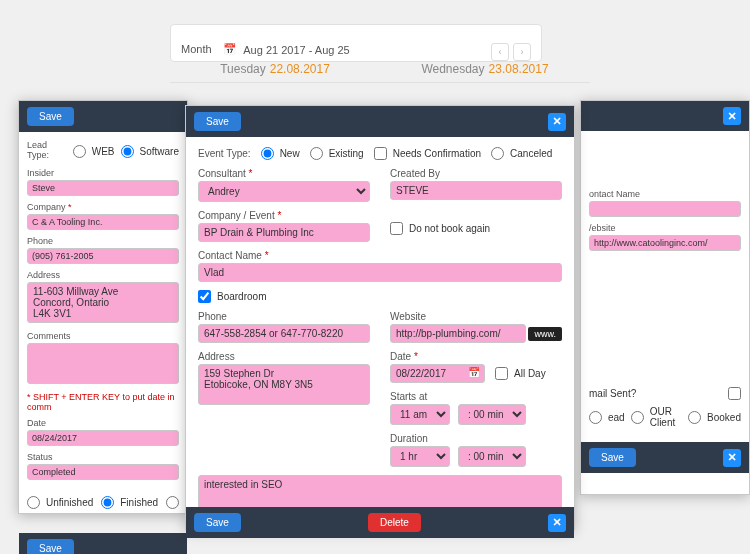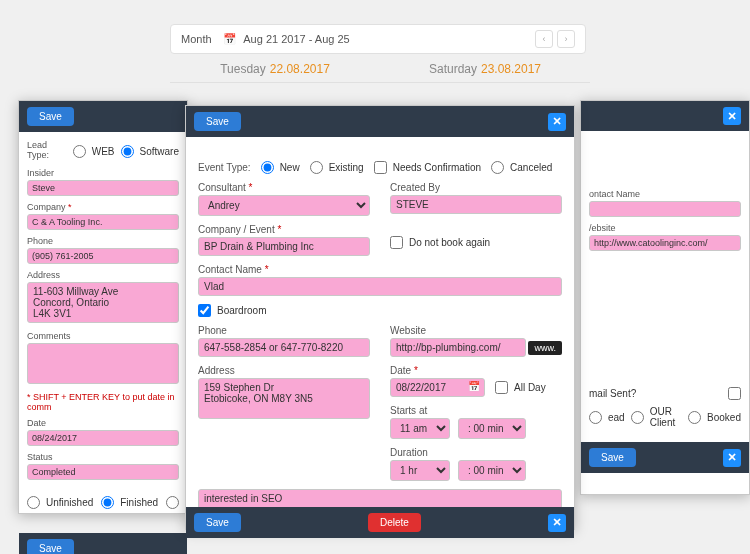--- a/index.html
+++ b/index.html
@@ -1,33 +1,33 @@
 <!DOCTYPE html>
 <html><head>
 <meta charset="utf-8">
 <style>
 *{box-sizing:border-box;margin:0;padding:0;font-family:Arial,sans-serif;}
 body{background:#f0f0f0;width:750px;height:554px;overflow:hidden;position:relative;font-size:10px;color:#333;}
-.calendar-bar{position:absolute;top:24px;left:170px;width:416px;height:30px;background:#fff;border:1px solid #e0e0e0;border-radius:4px;display:flex;align-items:center;padding:2px 10px;gap:12px;}
+.calendar-bar{position:absolute;top:24px;left:170px;width:372px;height:30px;background:#fff;border:1px solid #e0e0e0;border-radius:4px;display:flex;align-items:flex-start;padding:18px 10px;gap:12px;}
 .cal-month{color:#555;font-size:11px;}
 .cal-range{color:#555;font-size:11px;display:flex;align-items:center;gap:6px;}
 .cal-nav{display:flex;gap:4px;margin-left:auto;}
 .cal-nav span{width:18px;height:18px;border:1px solid #ddd;border-radius:3px;display:flex;align-items:center;justify-content:center;color:#aaa;font-size:9px;}
 .cal-days{position:absolute;top:55px;left:170px;width:420px;height:28px;display:flex;border-bottom:1px solid #e0e0e0;}
 .cal-day{flex:1;display:flex;align-items:center;justify-content:center;gap:4px;font-size:12px;}
 .cal-day .d1{color:#888;}
 .cal-day .d2{color:#e89020;}
 .panel{position:absolute;background:#fff;border:1px solid #c8c8c8;box-shadow:0 2px 12px rgba(0,0,0,0.25);}
 .header-bar{background:#2f3b4a;padding:6px 8px;display:flex;align-items:center;}
 .btn{font-size:10px;padding:4px 12px;border-radius:4px;border:none;cursor:pointer;color:#fff;}
 .btn-blue{background:#2d7cd6;}
 .btn-red{background:#e03030;}
 .close-x{width:18px;height:18px;background:#1e90ff;border-radius:3px;color:#fff;display:flex;align-items:center;justify-content:center;font-size:11px;font-weight:bold;cursor:pointer;}
 .ml-auto{margin-left:auto;}
-.body{padding:24px 12px;font-size:10px;}
+.body{padding:10px 12px;font-size:10px;}
 .label{color:#555;font-size:10px;margin-bottom:2px;display:block;}
 .req{color:#c00;}
 .input,.select,.textarea{width:100%;border:1px solid #c8c8c8;border-radius:3px;padding:3px 5px;font-size:10px;background:#f9a8d4;color:#333;}
 .textarea{resize:none;}
 .row{margin-bottom:8px;}
 .radio-row,.chk-row{display:flex;align-items:center;gap:6px;font-size:10px;}
 input[type=radio],input[type=checkbox]{margin:0;}
 .two-col{display:flex;gap:20px;}
 .two-col>div{flex:1;}
 .footer-bar{background:#2f3b4a;padding:6px 8px;display:flex;align-items:center;gap:8px;}
@@ -67,21 +67,21 @@
     <span>‹</span>
     <span>›</span>
   </div>
 </div>
 <div class="cal-days">
   <div class="cal-day">
     <span class="d1">Tuesday</span>
     <span class="d2">22.08.2017</span>
   </div>
   <div class="cal-day">
-    <span class="d1">Saturday</span>
+    <span class="d1">Wednesday</span>
     <span class="d2">23.08.2017</span>
   </div>
 </div>
 
 <div class="status-header">Status</div>
 
 <div class="panel left-panel">
   <div class="header-bar">
     <button class="btn btn-blue">Save</button>
   </div>

